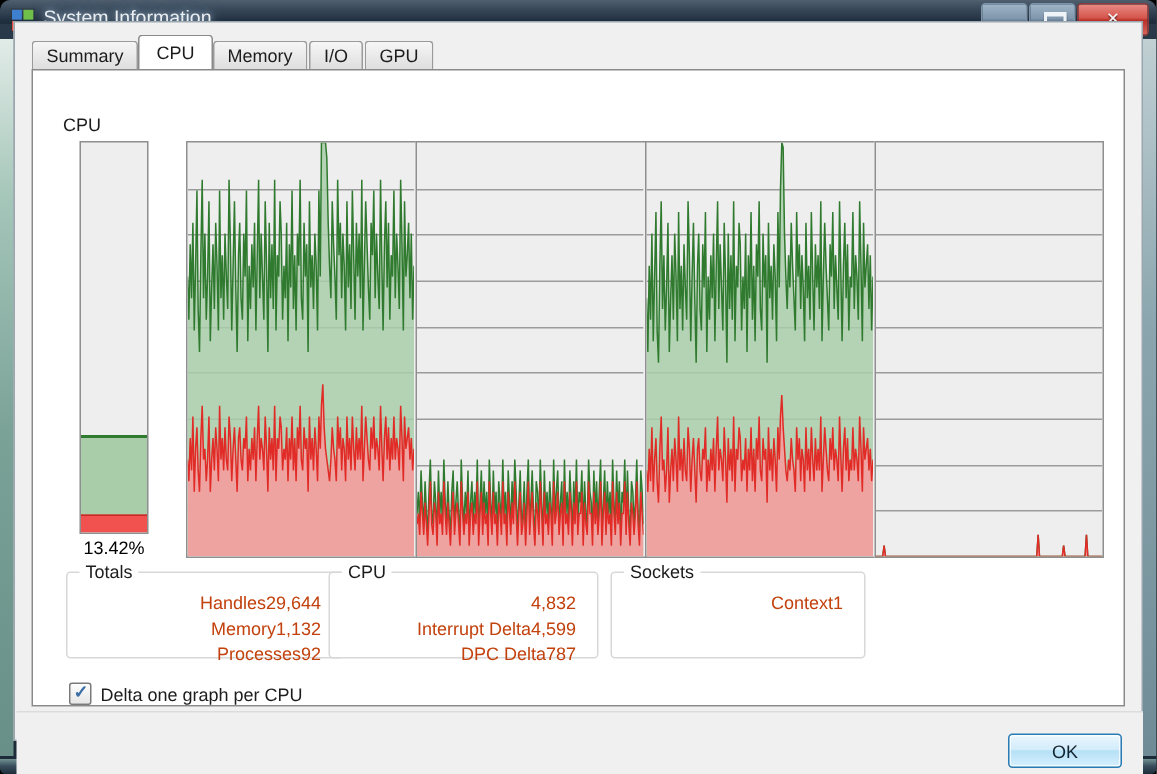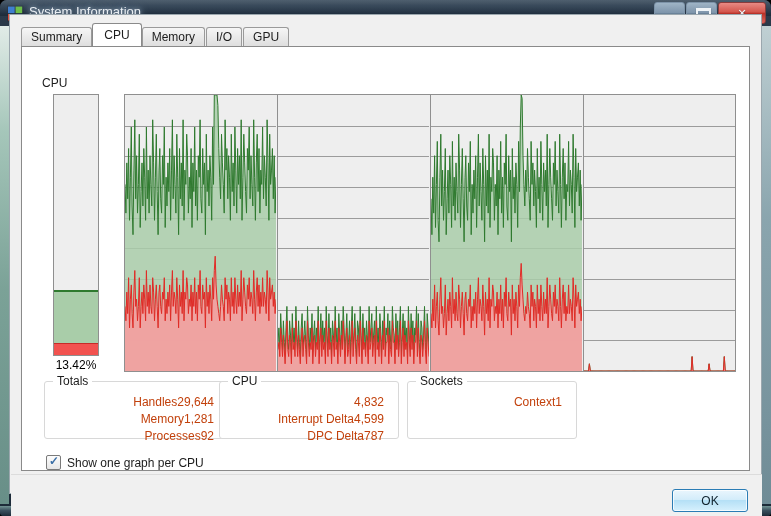--- a/index.html
+++ b/index.html
@@ -375,21 +375,21 @@
 
     <div class="gbox" style="left:34px; top:366px; width:185px; height:58px;">
       <div class="gbox-title">Totals</div>
       <div class="rows">
         <div class="row">
           <span class="k">Handles</span>
           <span class="v">29,644</span>
         </div>
         <div class="row">
           <span class="k">Memory</span>
-          <span class="v">1,281</span>
+          <span class="v">1,132</span>
         </div>
         <div class="row">
           <span class="k">Processes</span>
           <span class="v">92</span>
         </div>
       </div>
     </div>
 
     <div class="gbox" style="left:209px; top:366px; width:180px; height:58px;">
       <div class="gbox-title">CPU</div>
@@ -415,21 +415,21 @@
           <span class="k">Context</span>
           <span class="v">1</span>
         </div>
       </div>
     </div>
 
     <div class="cbrow">
       <div class="cbox">
         <span class="tick">✓</span>
       </div>
-      <span class="cblabel">Show one graph per CPU</span>
+      <span class="cblabel">Delta one graph per CPU</span>
     </div>
 
     <div class="botbar">
       <div class="okbtn">OK</div>
 
     </div>
 
   </div>
 </div>
 

